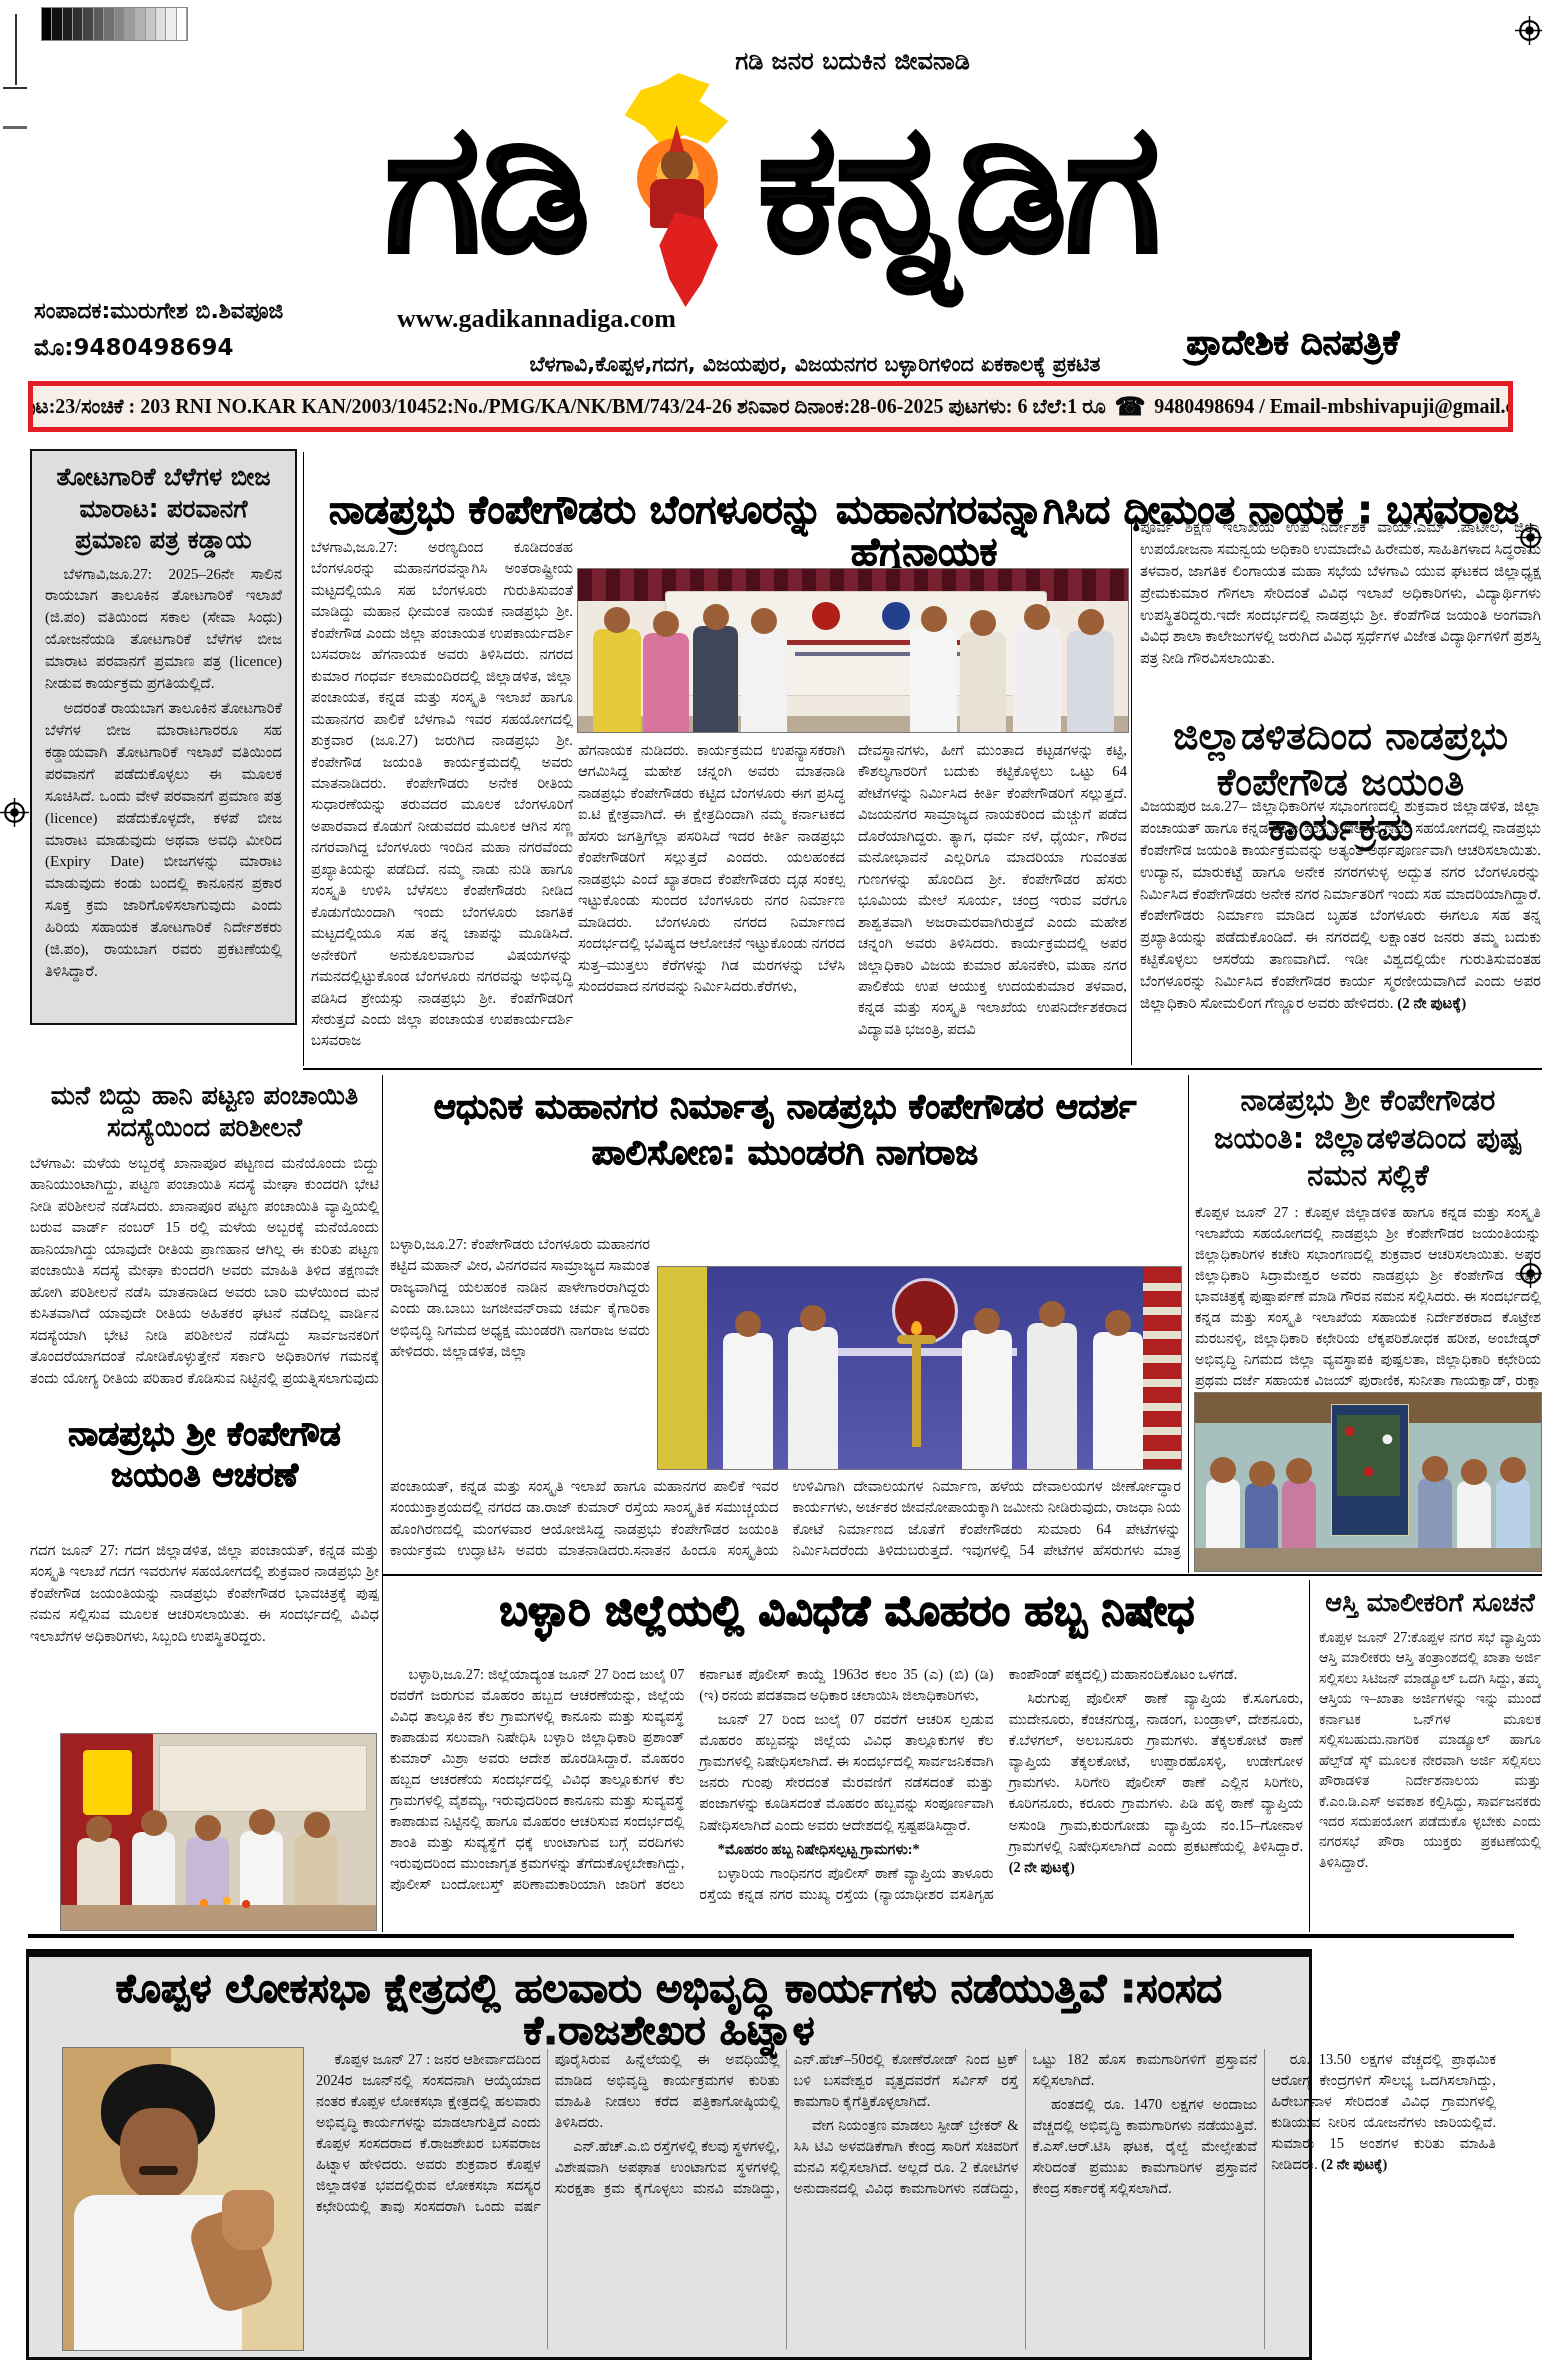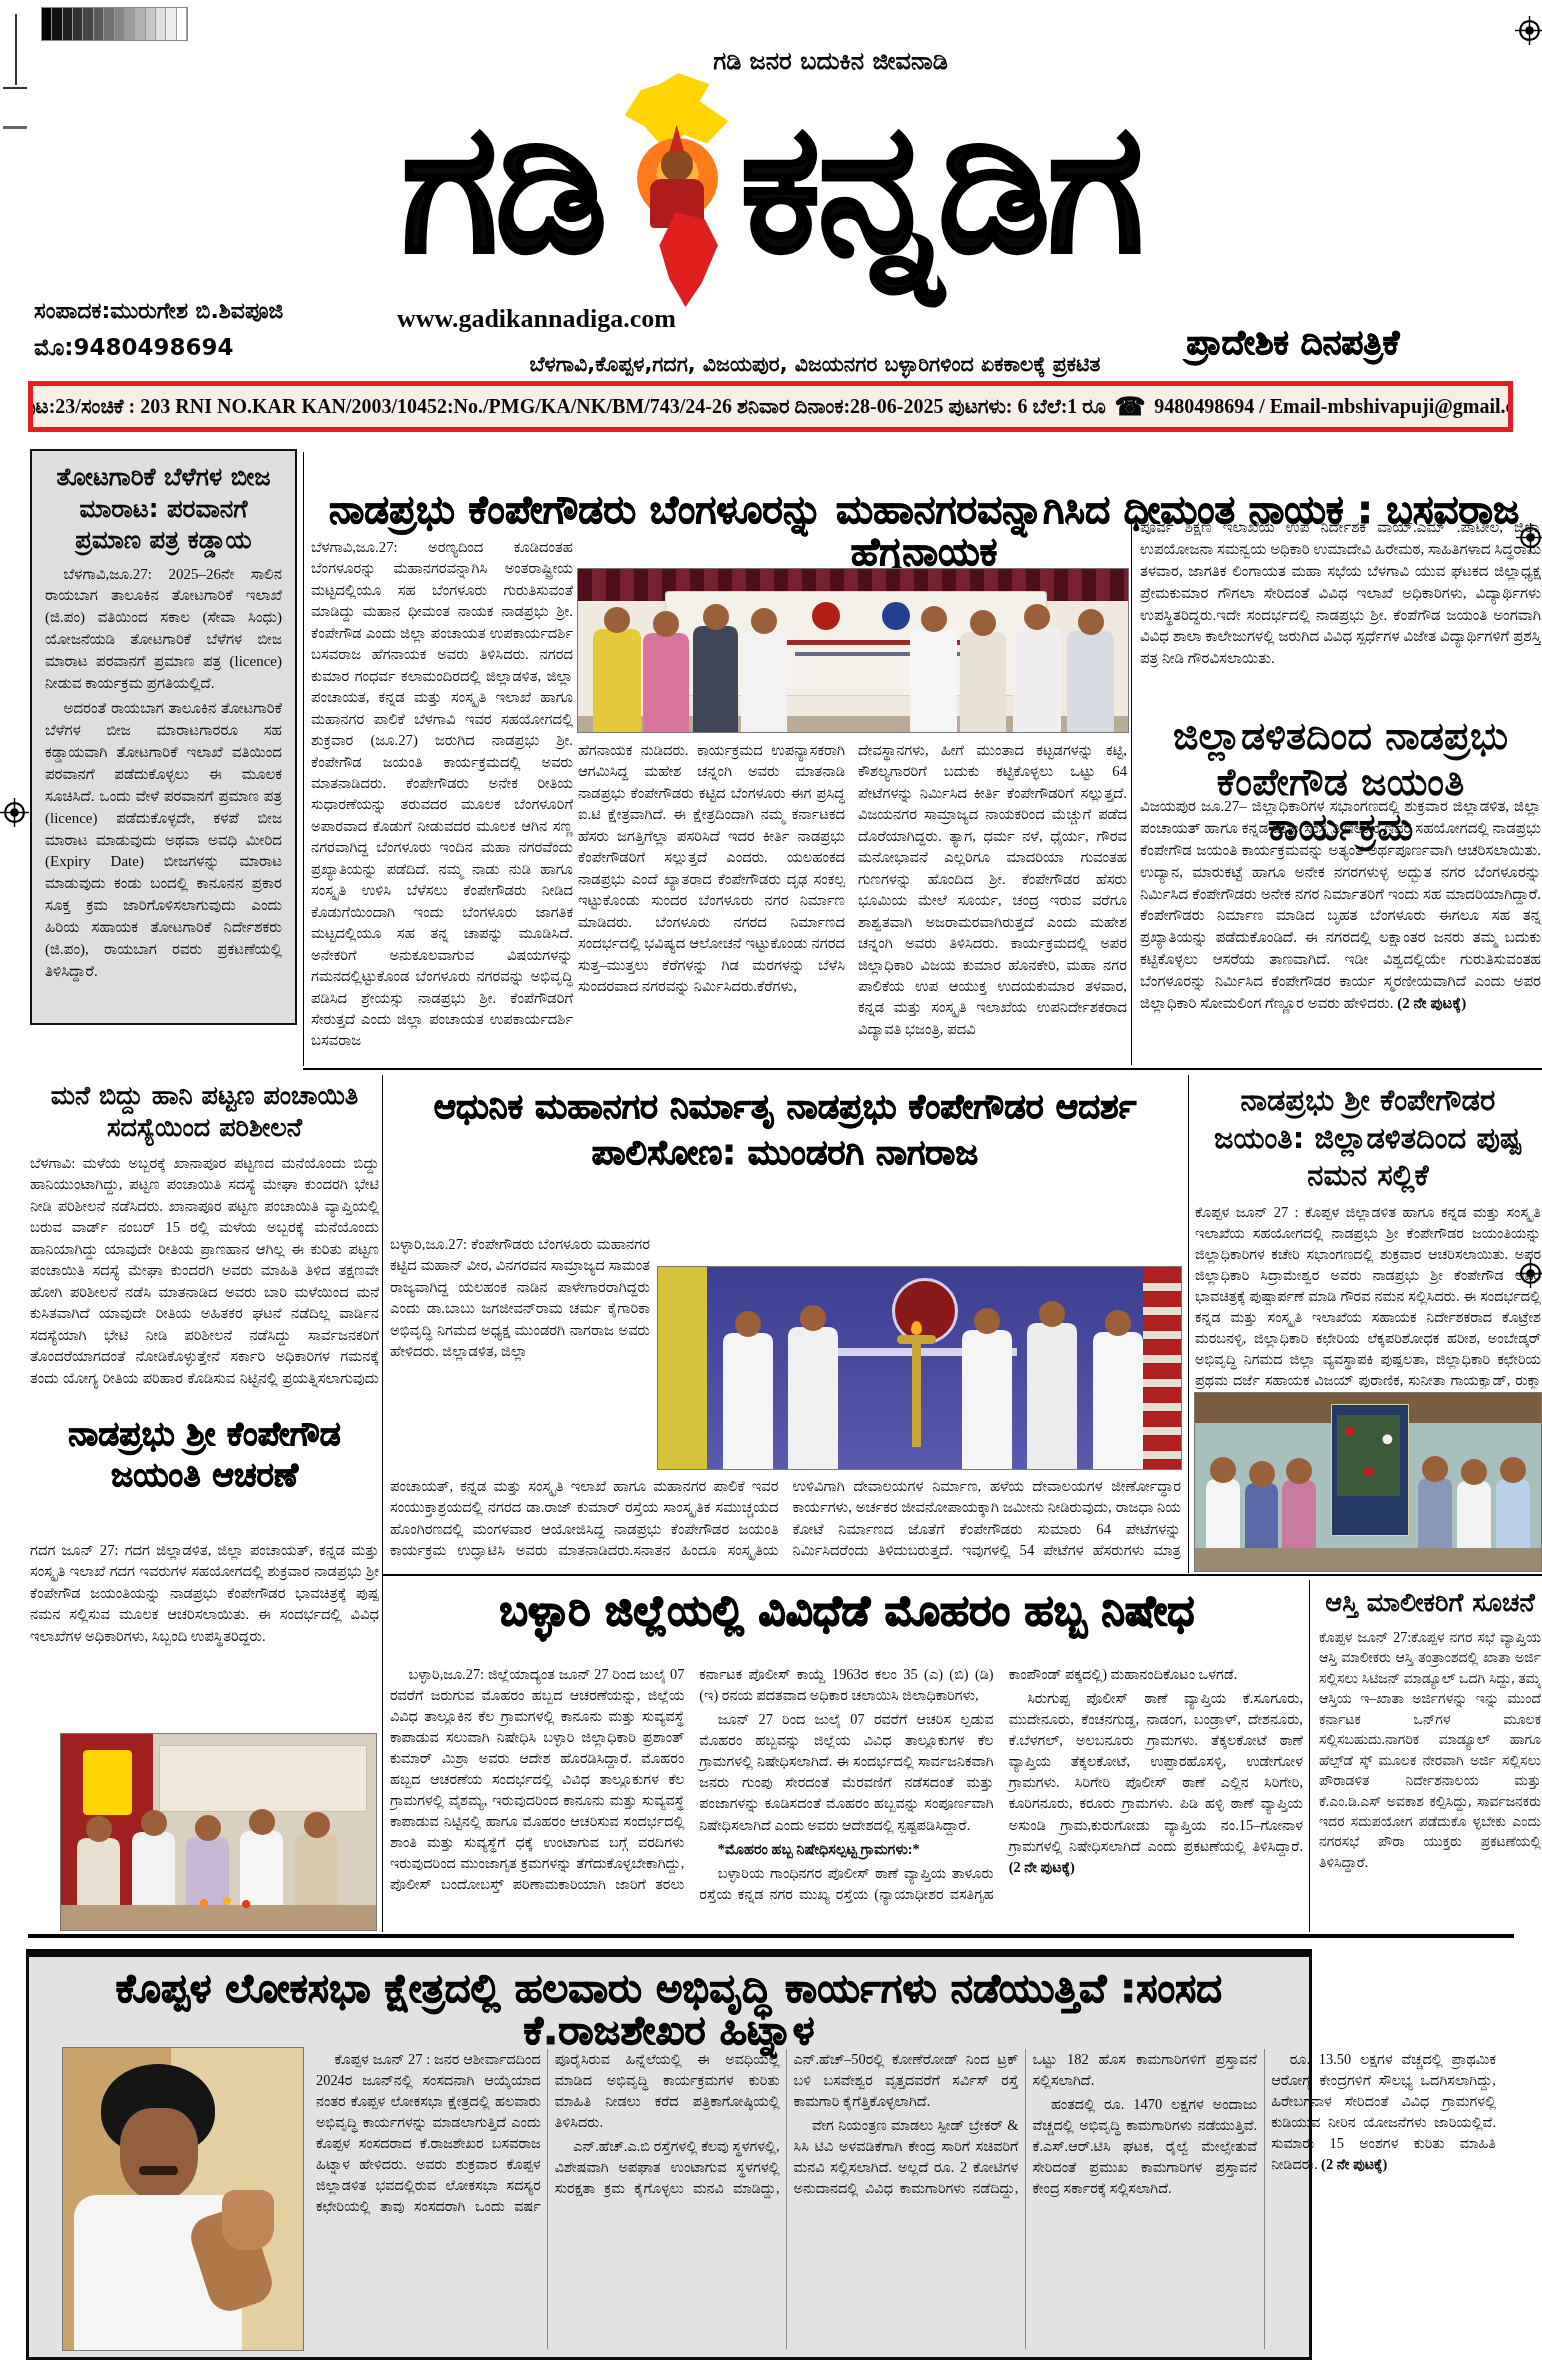--- a/index.html
+++ b/index.html
@@ -83,23 +83,23 @@
       <line x1="0" y1="20" x2="40" y2="20" stroke="#000" stroke-width="2"></line>
       <line x1="20" y1="0" x2="20" y2="40" stroke="#000" stroke-width="2"></line>
     </svg>
   <svg class="abs regmark" style="left:1516px;top:1259px;" viewBox="0 0 40 40">
       <circle cx="20" cy="20" r="13" fill="none" stroke="#000" stroke-width="3"></circle>
       <circle cx="20" cy="20" r="6" fill="#000"></circle>
       <line x1="0" y1="20" x2="40" y2="20" stroke="#000" stroke-width="2"></line>
       <line x1="20" y1="0" x2="20" y2="40" stroke="#000" stroke-width="2"></line>
     </svg>
 
-  <div class="abs sans" style="left:586px;top:47px;width:489px;font-size:24px;font-weight:bold;text-align:center;">ಗಡಿ ಜನರ ಬದುಕಿನ ಜೀವನಾಡಿ</div>
-
-  <div class="abs" style="left:54px;top:65px;width:1434px;height:250px;display:flex;align-items:center;justify-content:center;gap:0;">
+  <div class="abs sans" style="left:608px;top:47px;width:489px;font-size:24px;font-weight:bold;text-align:center;">ಗಡಿ ಜನರ ಬದುಕಿನ ಜೀವನಾಡಿ</div>
+
+  <div class="abs" style="left:54px;top:65px;width:1434px;height:250px;display:flex;align-items:center;justify-content:center;gap:17px;">
     <span class="titleword" style="font-size:179px;">ಗಡಿ</span>
     <span class="abs" style="position:relative;width:136px;height:234px;display:inline-block;">
       <span style="position:absolute;left:5.4px;top:0;width:125px;height:141px;background:#ffd400;
                    clip-path:polygon(55% 0,80% 8%,72% 20%,95% 34%,78% 50%,60% 44%,42% 52%,28% 38%,12% 30%,25% 12%,40% 8%);"></span>
       <span style="position:absolute;left:33px;top:65px;width:81px;height:81px;border-radius:50%;
                    background:radial-gradient(circle at 50% 45%, #ffb340 0 35%, #ff7a1a 35% 70%, #e8420e 100%);"></span>
       <span style="position:absolute;left:57px;top:76px;width:31.5px;height:31.5px;border-radius:50%;background:#8a4a22;"></span>
       <span style="position:absolute;left:65px;top:52px;width:15px;height:27px;background:#c9261c;clip-path:polygon(50% 0,100% 100%,0 100%);"></span>
       <span style="position:absolute;left:46px;top:106px;width:54px;height:49px;background:#b01c1c;border-radius:11px 11px 4.3px 4.3px;"></span>
       <span style="position:absolute;left:52px;top:139px;width:65px;height:95px;background:#e01f1f;

